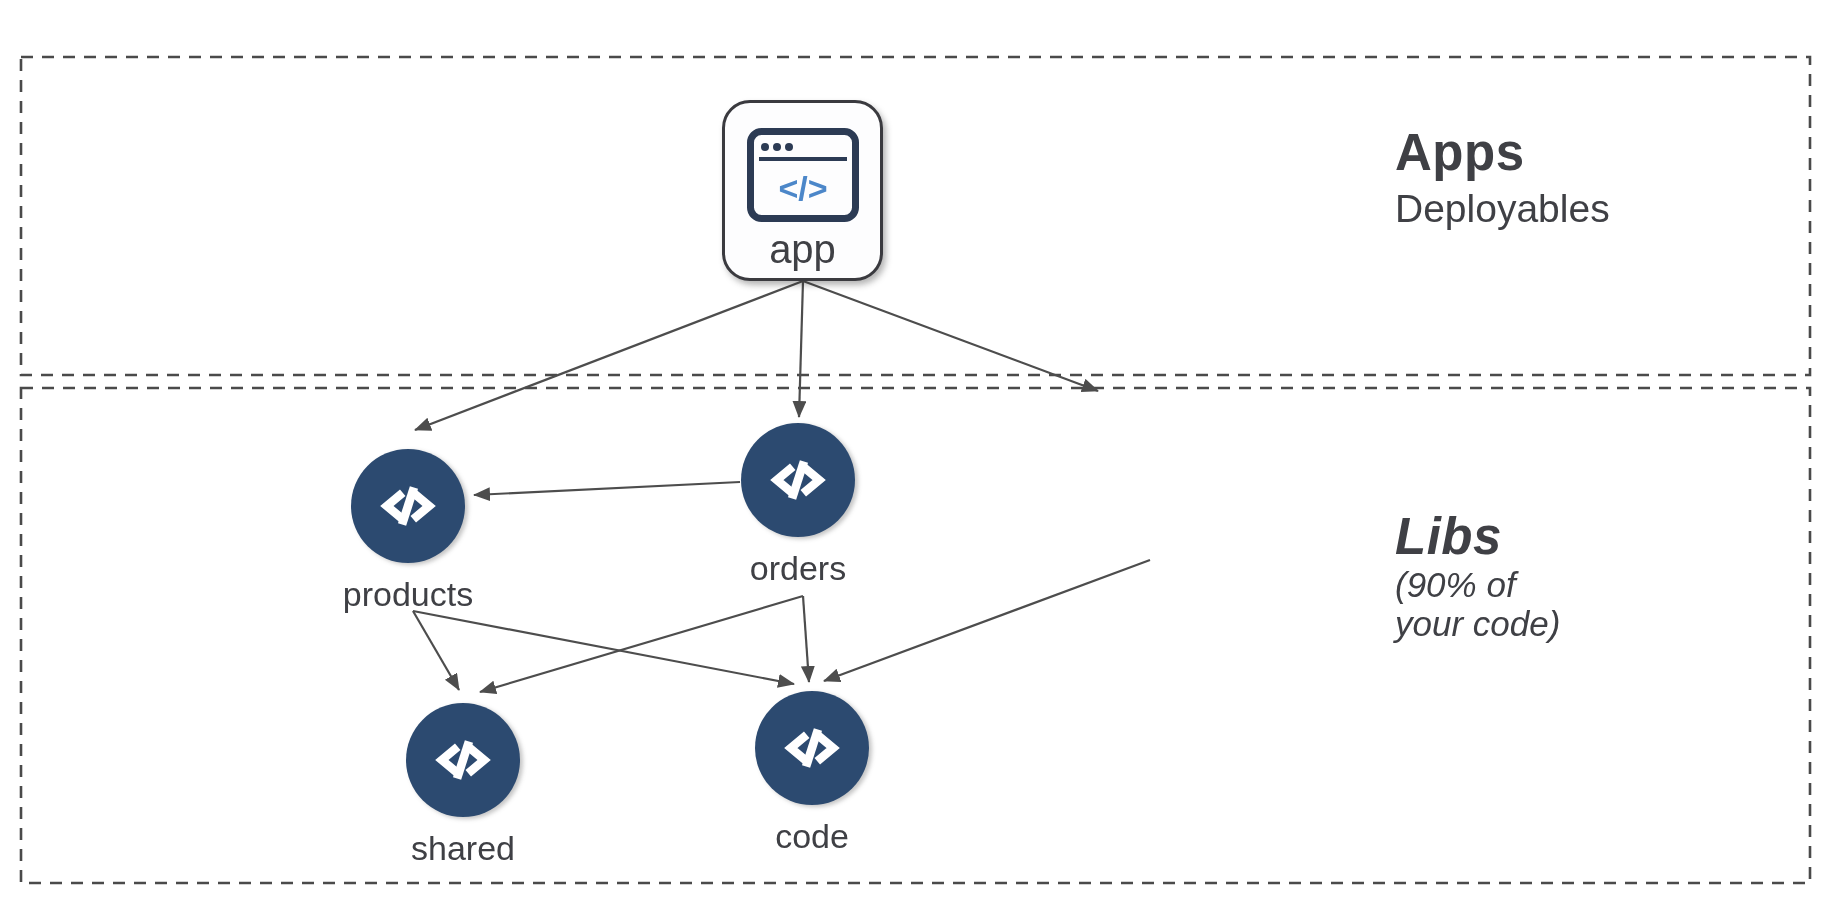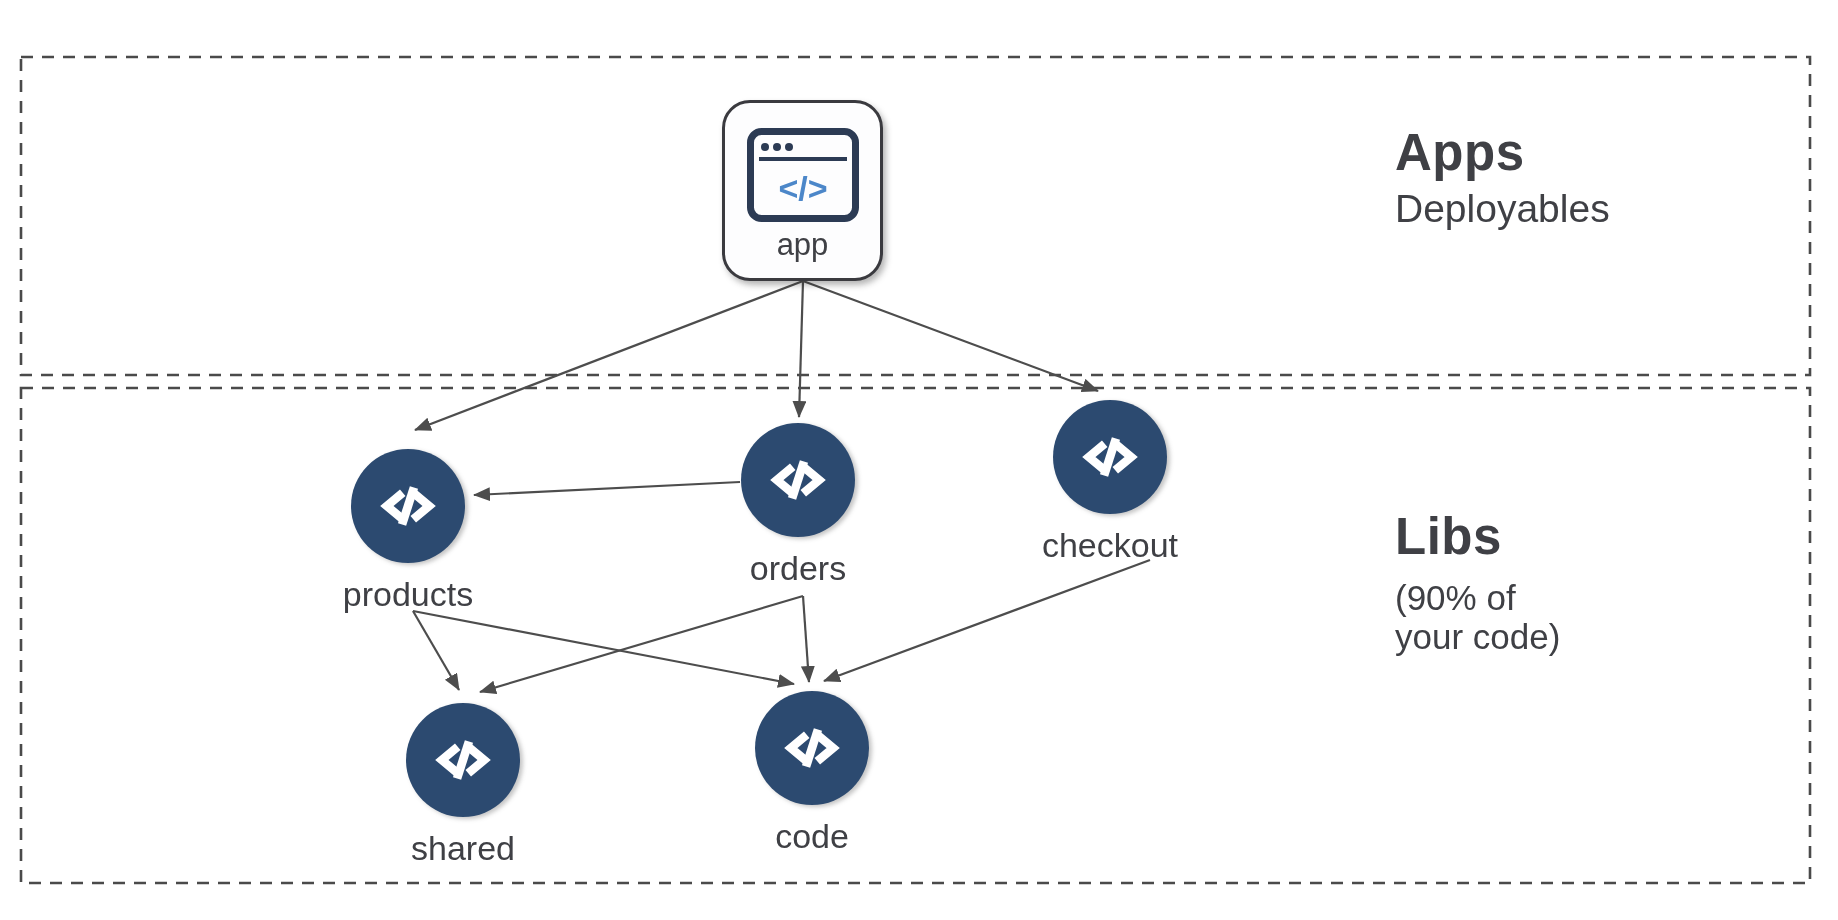--- a/index.html
+++ b/index.html
@@ -14,46 +14,46 @@
   html,body{width:1838px;height:920px;background:#ffffff;overflow:hidden;
     font-family:"Liberation Sans", sans-serif;color:var(--text);}
   .canvas{position:relative;width:1588px;height:920px;background:#ffffff;}
   svg.overlay{position:absolute;left:0;top:0;width:1838px;height:920px;}
   svg.overlay line{stroke:var(--edge);stroke-width:2.2;}
   .section-rect{fill:none;stroke:var(--section-border);stroke-width:2.6;stroke-dasharray:12 9;}
 
   .section-label{position:absolute;line-height:1.12;}
   .section-label .title{font-size:51px;font-weight:bold;letter-spacing:.5px;}
   .section-label .subtitle{font-size:39px;margin-top:6px;}
-  .section-label .subtitle.small{font-size:35px;margin-top:13px;}
+  .section-label .subtitle.small{font-size:35px;margin-top:0;}
 
   
   .app-node{position:absolute;left:722px;top:100px;width:161px;height:181px;
     background:#fdfdfe;border:3px solid #3a3a3f;border-radius:28px;
     box-shadow:3px 4px 6px rgba(40,40,40,.35);
     display:flex;flex-direction:column;align-items:center;justify-content:flex-start;
     padding-top:24px;cursor:pointer;}
-  .app-node .node-label{font-size:31px;margin-top:4px;color:var(--text);}
+  .app-node .node-label{font-size:40px;margin-top:4px;color:var(--text);}
 
   
   .lib-node{position:absolute;width:220px;display:flex;flex-direction:column;
     align-items:center;cursor:pointer;}
   .lib-node .circle{width:114px;height:114px;border-radius:50%;
     background:var(--node-fill);display:flex;align-items:center;justify-content:center;
     box-shadow:3px 2px 4px rgba(90,90,90,.35);}
   .lib-node .node-label{font-size:34px;margin-top:12px;color:var(--text);white-space:nowrap;}
 
   .node-products{left:298px;top:449px;}
   .node-orders{left:688px;top:423px;}
   .node-checkout{left:1000px;top:400px;}
   .node-shared{left:353px;top:703px;text-align:center;}
   .node-core{left:702px;top:691px;}
 
   .label-apps{left:1395px;top:124px;}
-  .label-libs{left:1395px;top:508px;}
+  .label-libs{left:1395px;top:508px;font-style:italic;}
 </style>
 </head>
 <body>
 
 <div class="canvas">
 
   <svg class="overlay" viewBox="0 0 1838 920" xmlns="http://www.w3.org/2000/svg">
     <defs>
       <marker id="ah" markerUnits="userSpaceOnUse" markerWidth="20" markerHeight="16" refX="16" refY="7" orient="auto">
         <path d="M0,0 L17,7 L0,14 Z" fill="#4d4d4d"></path>
@@ -110,30 +110,20 @@
     <div class="circle">
       <svg width="66" height="66" viewBox="0 0 100 100">
         <polyline points="42,30 18,50 42,70" fill="none" stroke="#fff" stroke-width="13"></polyline>
         <polyline points="58,30 82,50 58,70" fill="none" stroke="#fff" stroke-width="13"></polyline>
         <line x1="59" y1="22" x2="41" y2="78" stroke="#fff" stroke-width="13"></line>
       </svg>
     </div>
     <div class="node-label">orders</div>
   </div>
 
-  <div class="lib-node node-checkout">
-    <div class="circle">
-      <svg width="66" height="66" viewBox="0 0 100 100">
-        <polyline points="42,30 18,50 42,70" fill="none" stroke="#fff" stroke-width="13"></polyline>
-        <polyline points="58,30 82,50 58,70" fill="none" stroke="#fff" stroke-width="13"></polyline>
-        <line x1="59" y1="22" x2="41" y2="78" stroke="#fff" stroke-width="13"></line>
-      </svg>
-    </div>
-    <div class="node-label">checkout</div>
-  </div>
 
   <div class="lib-node node-shared">
     <div class="circle">
       <svg width="66" height="66" viewBox="0 0 100 100">
         <polyline points="42,30 18,50 42,70" fill="none" stroke="#fff" stroke-width="13"></polyline>
         <polyline points="58,30 82,50 58,70" fill="none" stroke="#fff" stroke-width="13"></polyline>
         <line x1="59" y1="22" x2="41" y2="78" stroke="#fff" stroke-width="13"></line>
       </svg>
     </div>
     <div class="node-label">shared</div>

